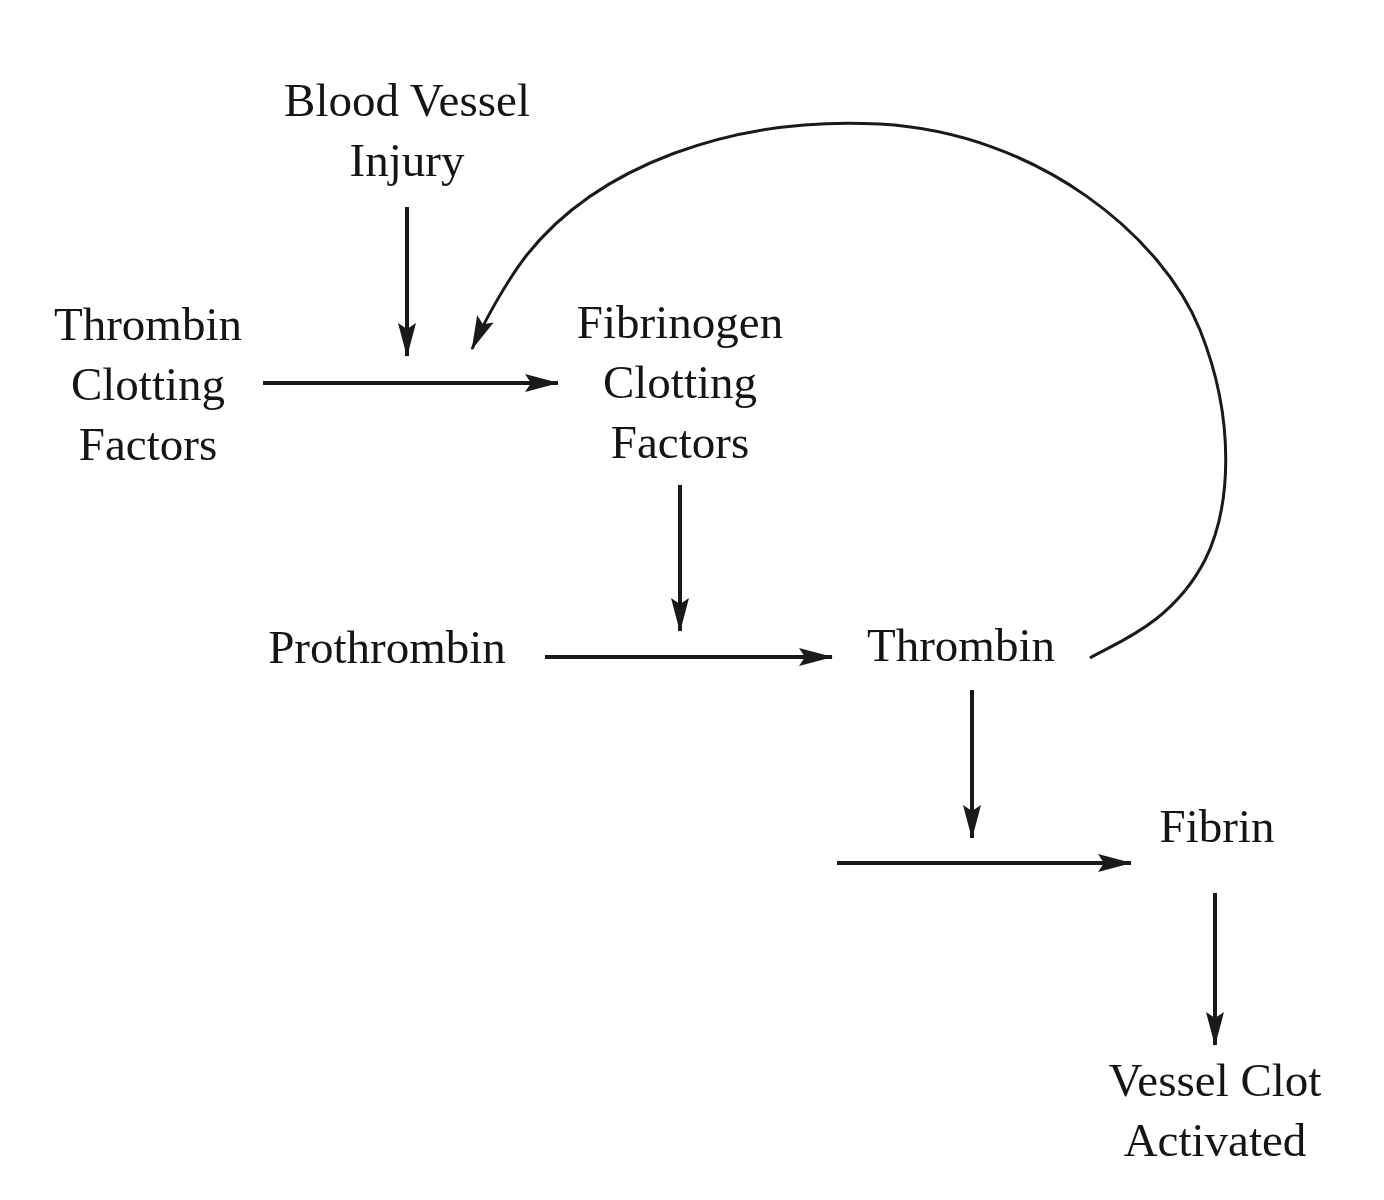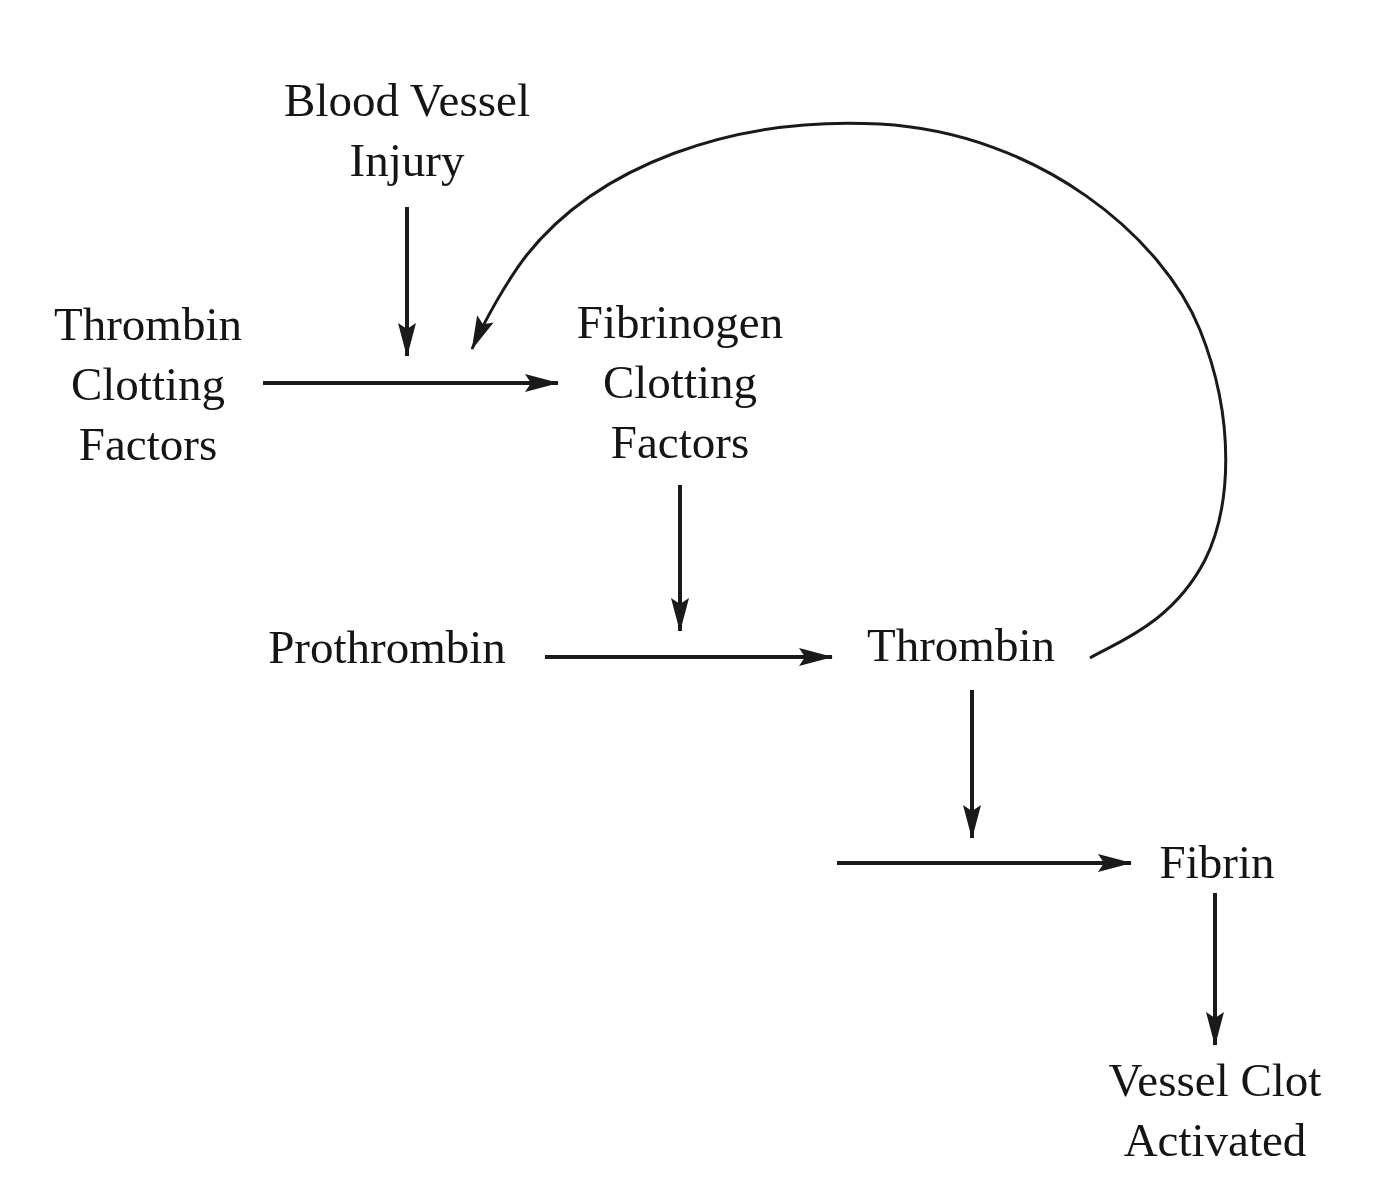--- a/index.html
+++ b/index.html
@@ -88,20 +88,20 @@
     <div>Fibrinogen</div>
     <div>Clotting</div>
     <div>Factors</div>
   </div>
 
   <div class="node" style="left:387px; top:617px;">Prothrombin</div>
 
   <div class="node" style="left:961px; top:615px;">Thrombin</div>
 
 
-  <div class="node" style="left:1217px; top:832px;">Fibrin</div>
+  <div class="node" style="left:1217px; top:796px;">Fibrin</div>
 
   <div class="node" style="left:1215px; top:1050px;">
     <div>Vessel Clot</div>
     <div>Activated</div>
   </div>
 
 </div>
 
 </body></html>

